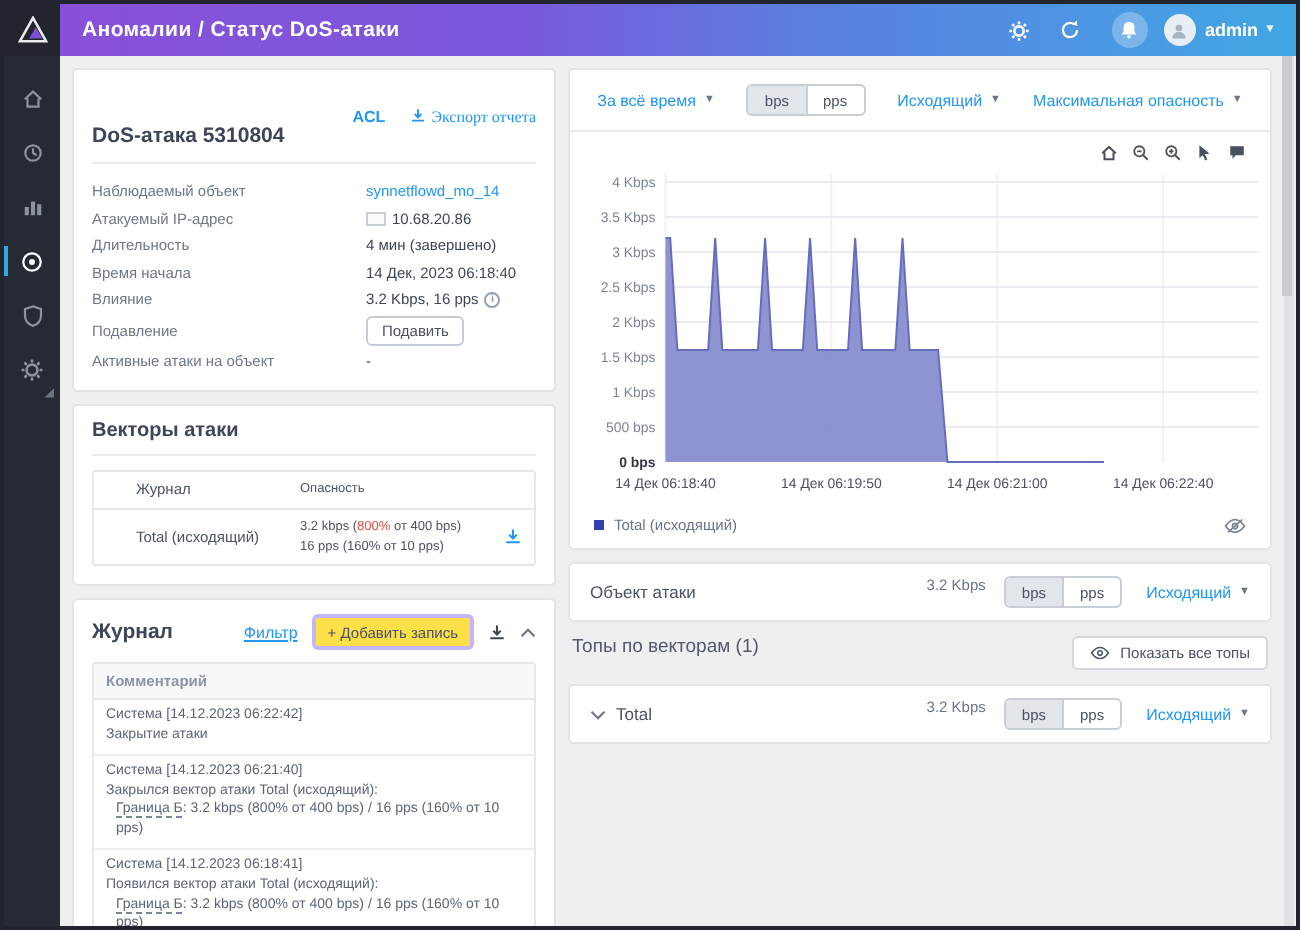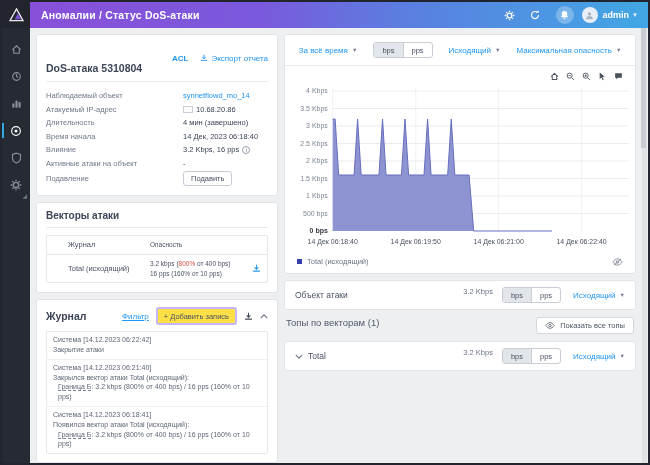--- a/index.html
+++ b/index.html
@@ -32,21 +32,21 @@
   .scrollthumb { position:absolute; right:1px; top:0; height:120px; width:5px; background:#c9ccd2; }
 
   .card { background:#fff; border:1px solid #e1e4e9; border-radius:3px; }
 
   
   .col-left { width:242px; flex:none; display:flex; flex-direction:column; gap:6px; }
   .attack-card { padding:7px 9px 8px; }
   .attack-head { display:flex; align-items:center; border-bottom:1px solid #e8eaee; padding-bottom:7px; margin-bottom:7px; }
   .attack-title { font-size:10.5px; color:#3d4557; font-weight:600;margin-top:20px; }
   .acl-link { margin-left:auto; font-size:8px; font-weight:bold; color:#2196f3; margin-right:12px; }
-  .export-link { font-size:8px; color:#2196f3; display:flex; align-items:flex-start; gap:3px; }
+  .export-link { font-size:8px; color:#2196f3; display:flex; align-items:flex-start; gap:3px;font-family:Liberation Serif, serif; }
   .field { display:flex; align-items:center; min-height:13.5px; font-size:7.5px; }
   .field .lbl { width:137px; flex:none; color:#6e7788; }
   .field .val { color:#3d4557; display:flex; align-items:center; gap:3px; }
   .link { color:#2196f3; }
   .flagbox { width:10px; height:7px; border:1px solid #c9ced6; background:#fbfbfc; display:inline-block; }
   .refresh-g { color:#2196f3; font-size:8px; }
   .inf { width:8px; height:8px; border:1px solid #98a0ae; border-radius:50%; font-size:5.5px; line-height:7px; text-align:center; color:#98a0ae; font-weight:bold; }
   .btn-outline { border:1px solid #c7ccd4; border-radius:3px; padding:2px 7px; font-size:7.5px; color:#4a5264; background:#fff; }
 
   .vec-card { padding:7px 9px 9px; }
@@ -221,29 +221,29 @@
               <span class="lbl">Время начала</span>
             <span class="val">14 Дек, 2023  06:18:40</span>
             </div>
           <div class="field">
               <span class="lbl">Влияние</span>
             <span class="val">
                 <span>3.2 Kbps, 16 pps</span>
             <span class="inf">i</span>
               </span>
             </div>
-          <div class="field">
-              <span class="lbl">Активные атаки на объект</span>
-            <span class="val">-</span>
-            </div>
           <div class="field" style="min-height:17px;">
               <span class="lbl">Подавление</span>
             <span class="val">
                 <button class="btn-outline">Подавить</button>
               </span>
+            </div>
+          <div class="field">
+              <span class="lbl">Активные атаки на объект</span>
+            <span class="val">-</span>
             </div>
         </div>
 
         <div class="card vec-card">
           <div class="vec-title">Векторы атаки</div>
           <div class="vtable">
             <div class="vhead">
               <span class="c-dot"></span>
               <span class="c-name">Журнал</span>
               <span class="c-danger">Опасность</span>
@@ -274,20 +274,21 @@
                 <path d="M6 1v5.5M3.5 4.5 6 7l2.5-2.5M1.5 9.5h9"></path>
                 </svg>
             </span>
             <span class="j-coll">
               <svg class="ico" width="8" height="5" viewBox="0 0 10 6" fill="none" stroke="#6e7788" stroke-width="1.4">
                   <path d="M1 5 5 1l4 4"></path>
                 </svg>
             </span>
           </div>
           <div class="j-table">
+            <div class="j-colhead">Комментарий</div>
             <div id="journal-entries">
                 <div class="j-entry">
                   <div>Система [14.12.2023 06:22:42]</div>
                   <div>Закрытие атаки</div>
                 </div>
                 <div class="j-entry">
                   <div>Система [14.12.2023 06:21:40]</div>
                   <div>Закрылся вектор атаки Total (исходящий):</div>
                   <div class="j-detail"><span class="j-link">Граница Б</span><span>: 3.2 kbps (800% от 400 bps) / 16 pps (160% от 10 pps)</span></div>
                 </div>

